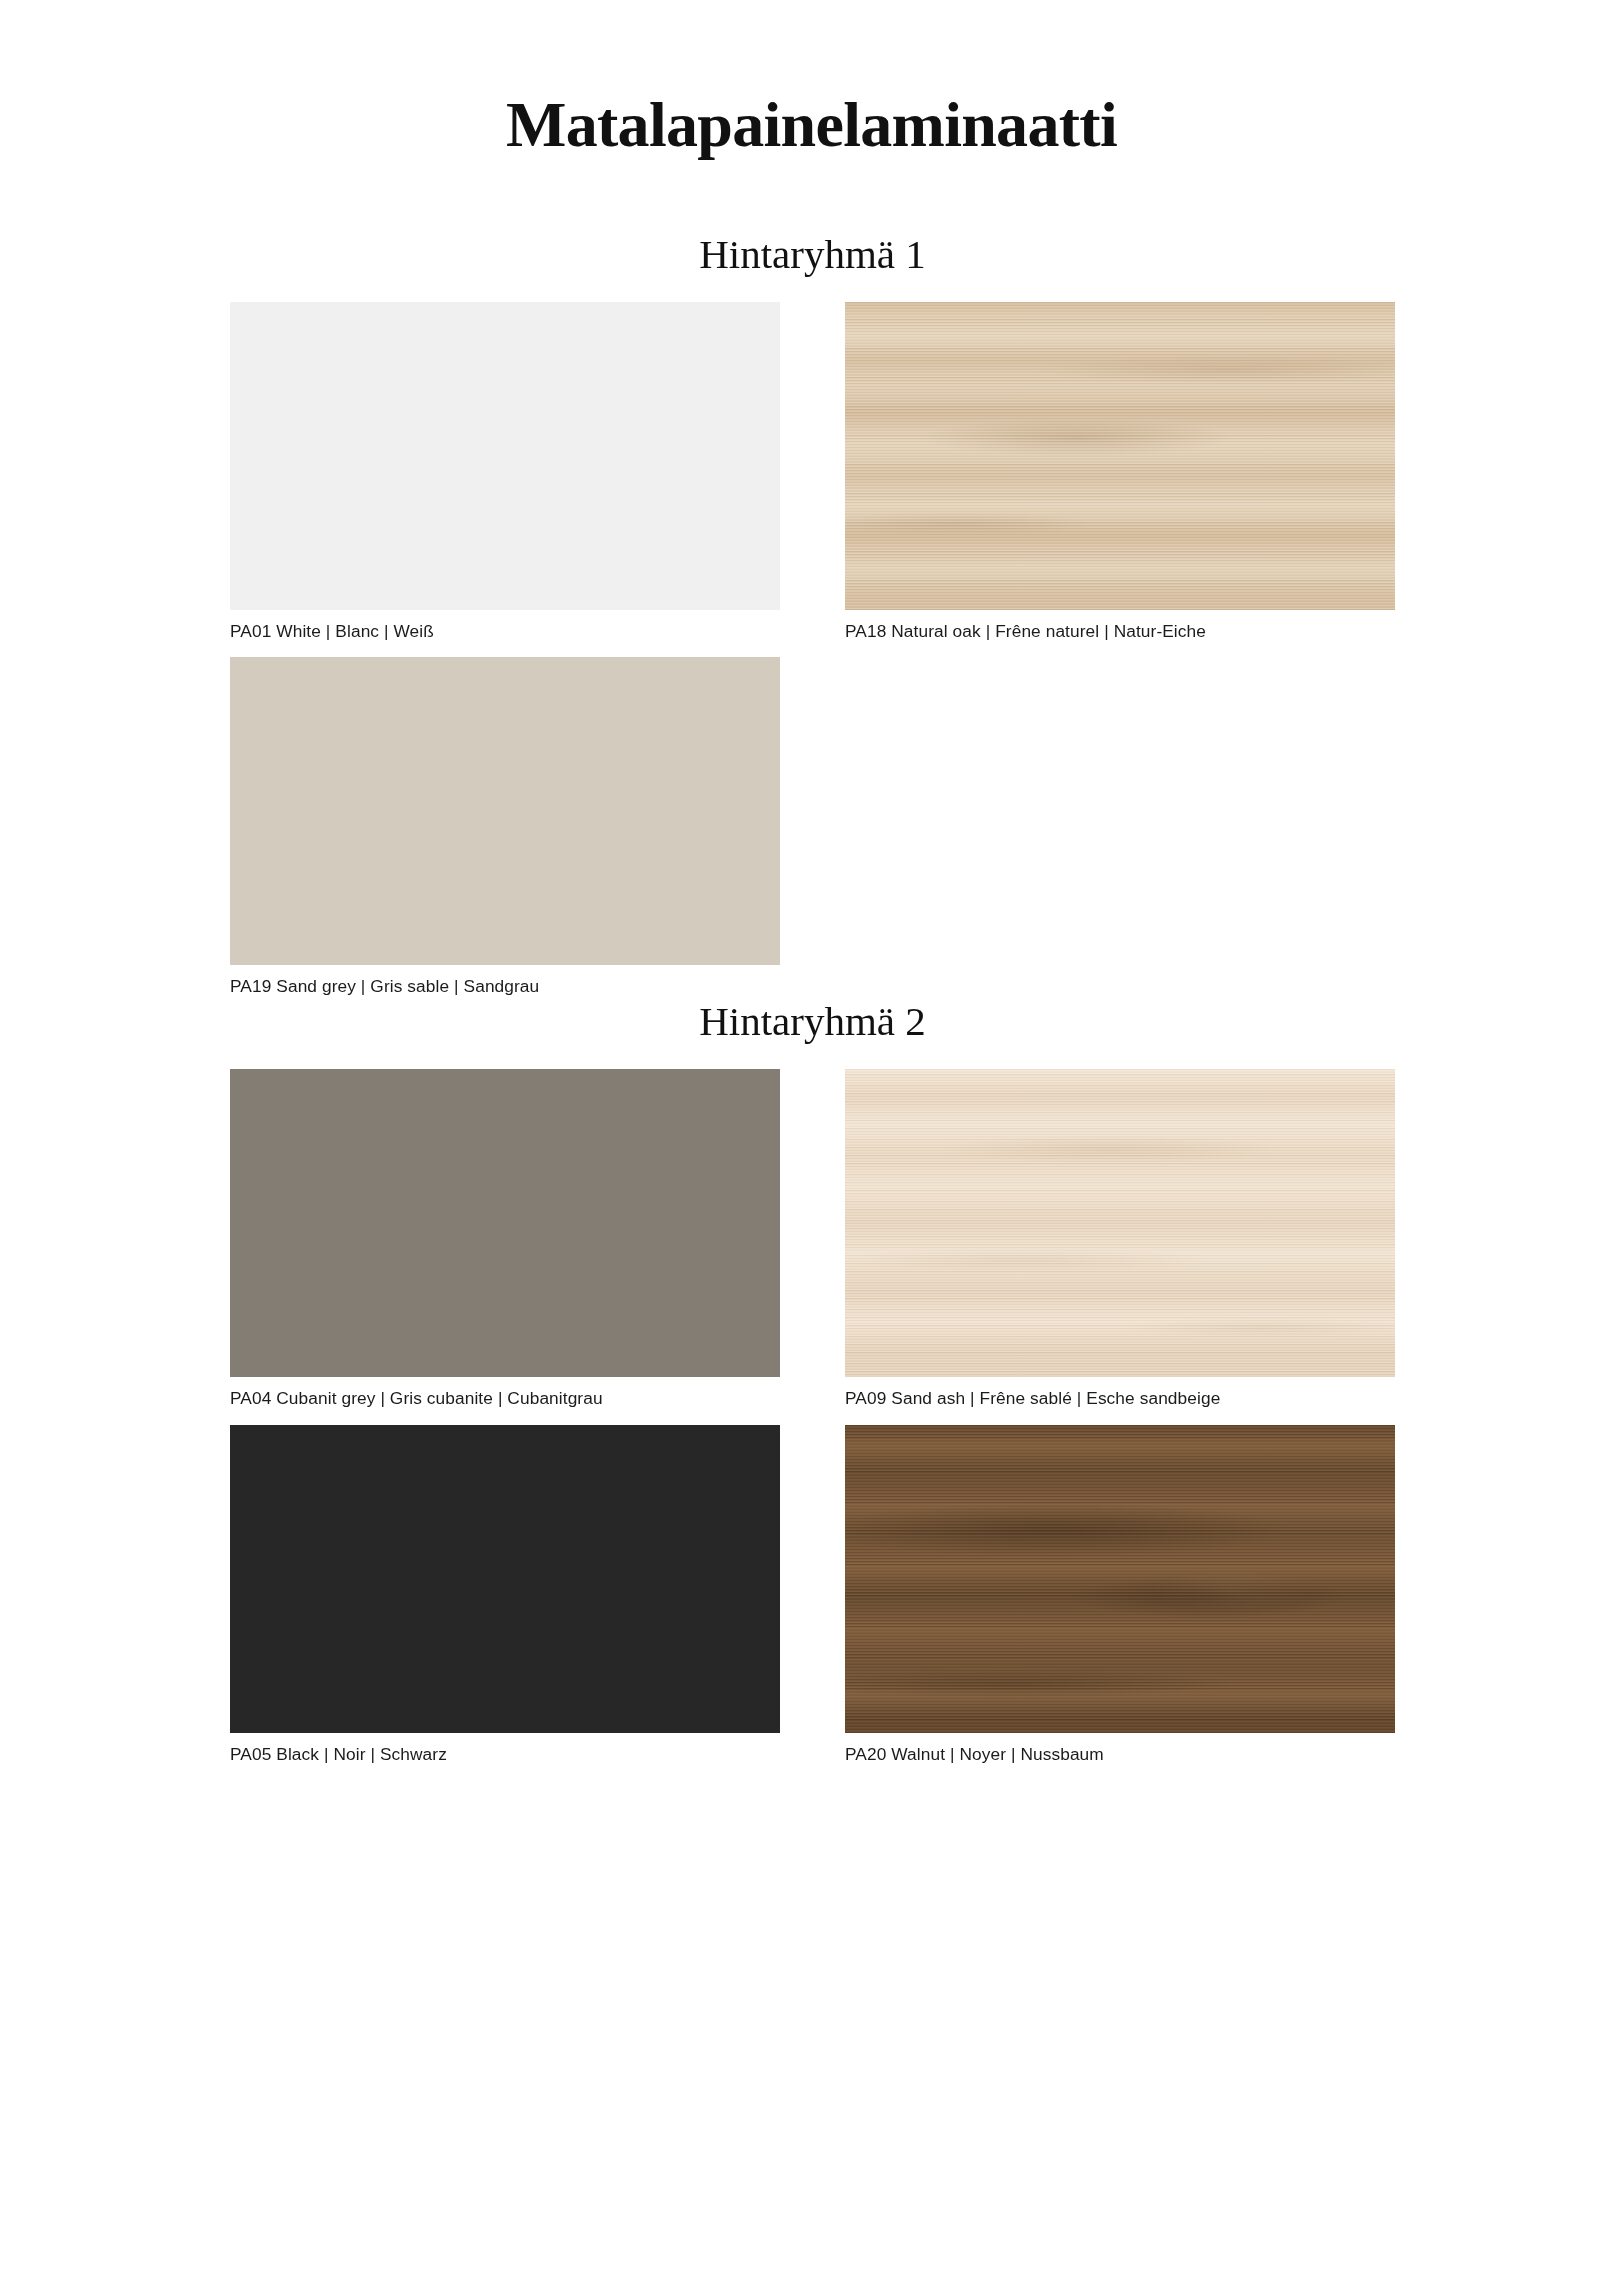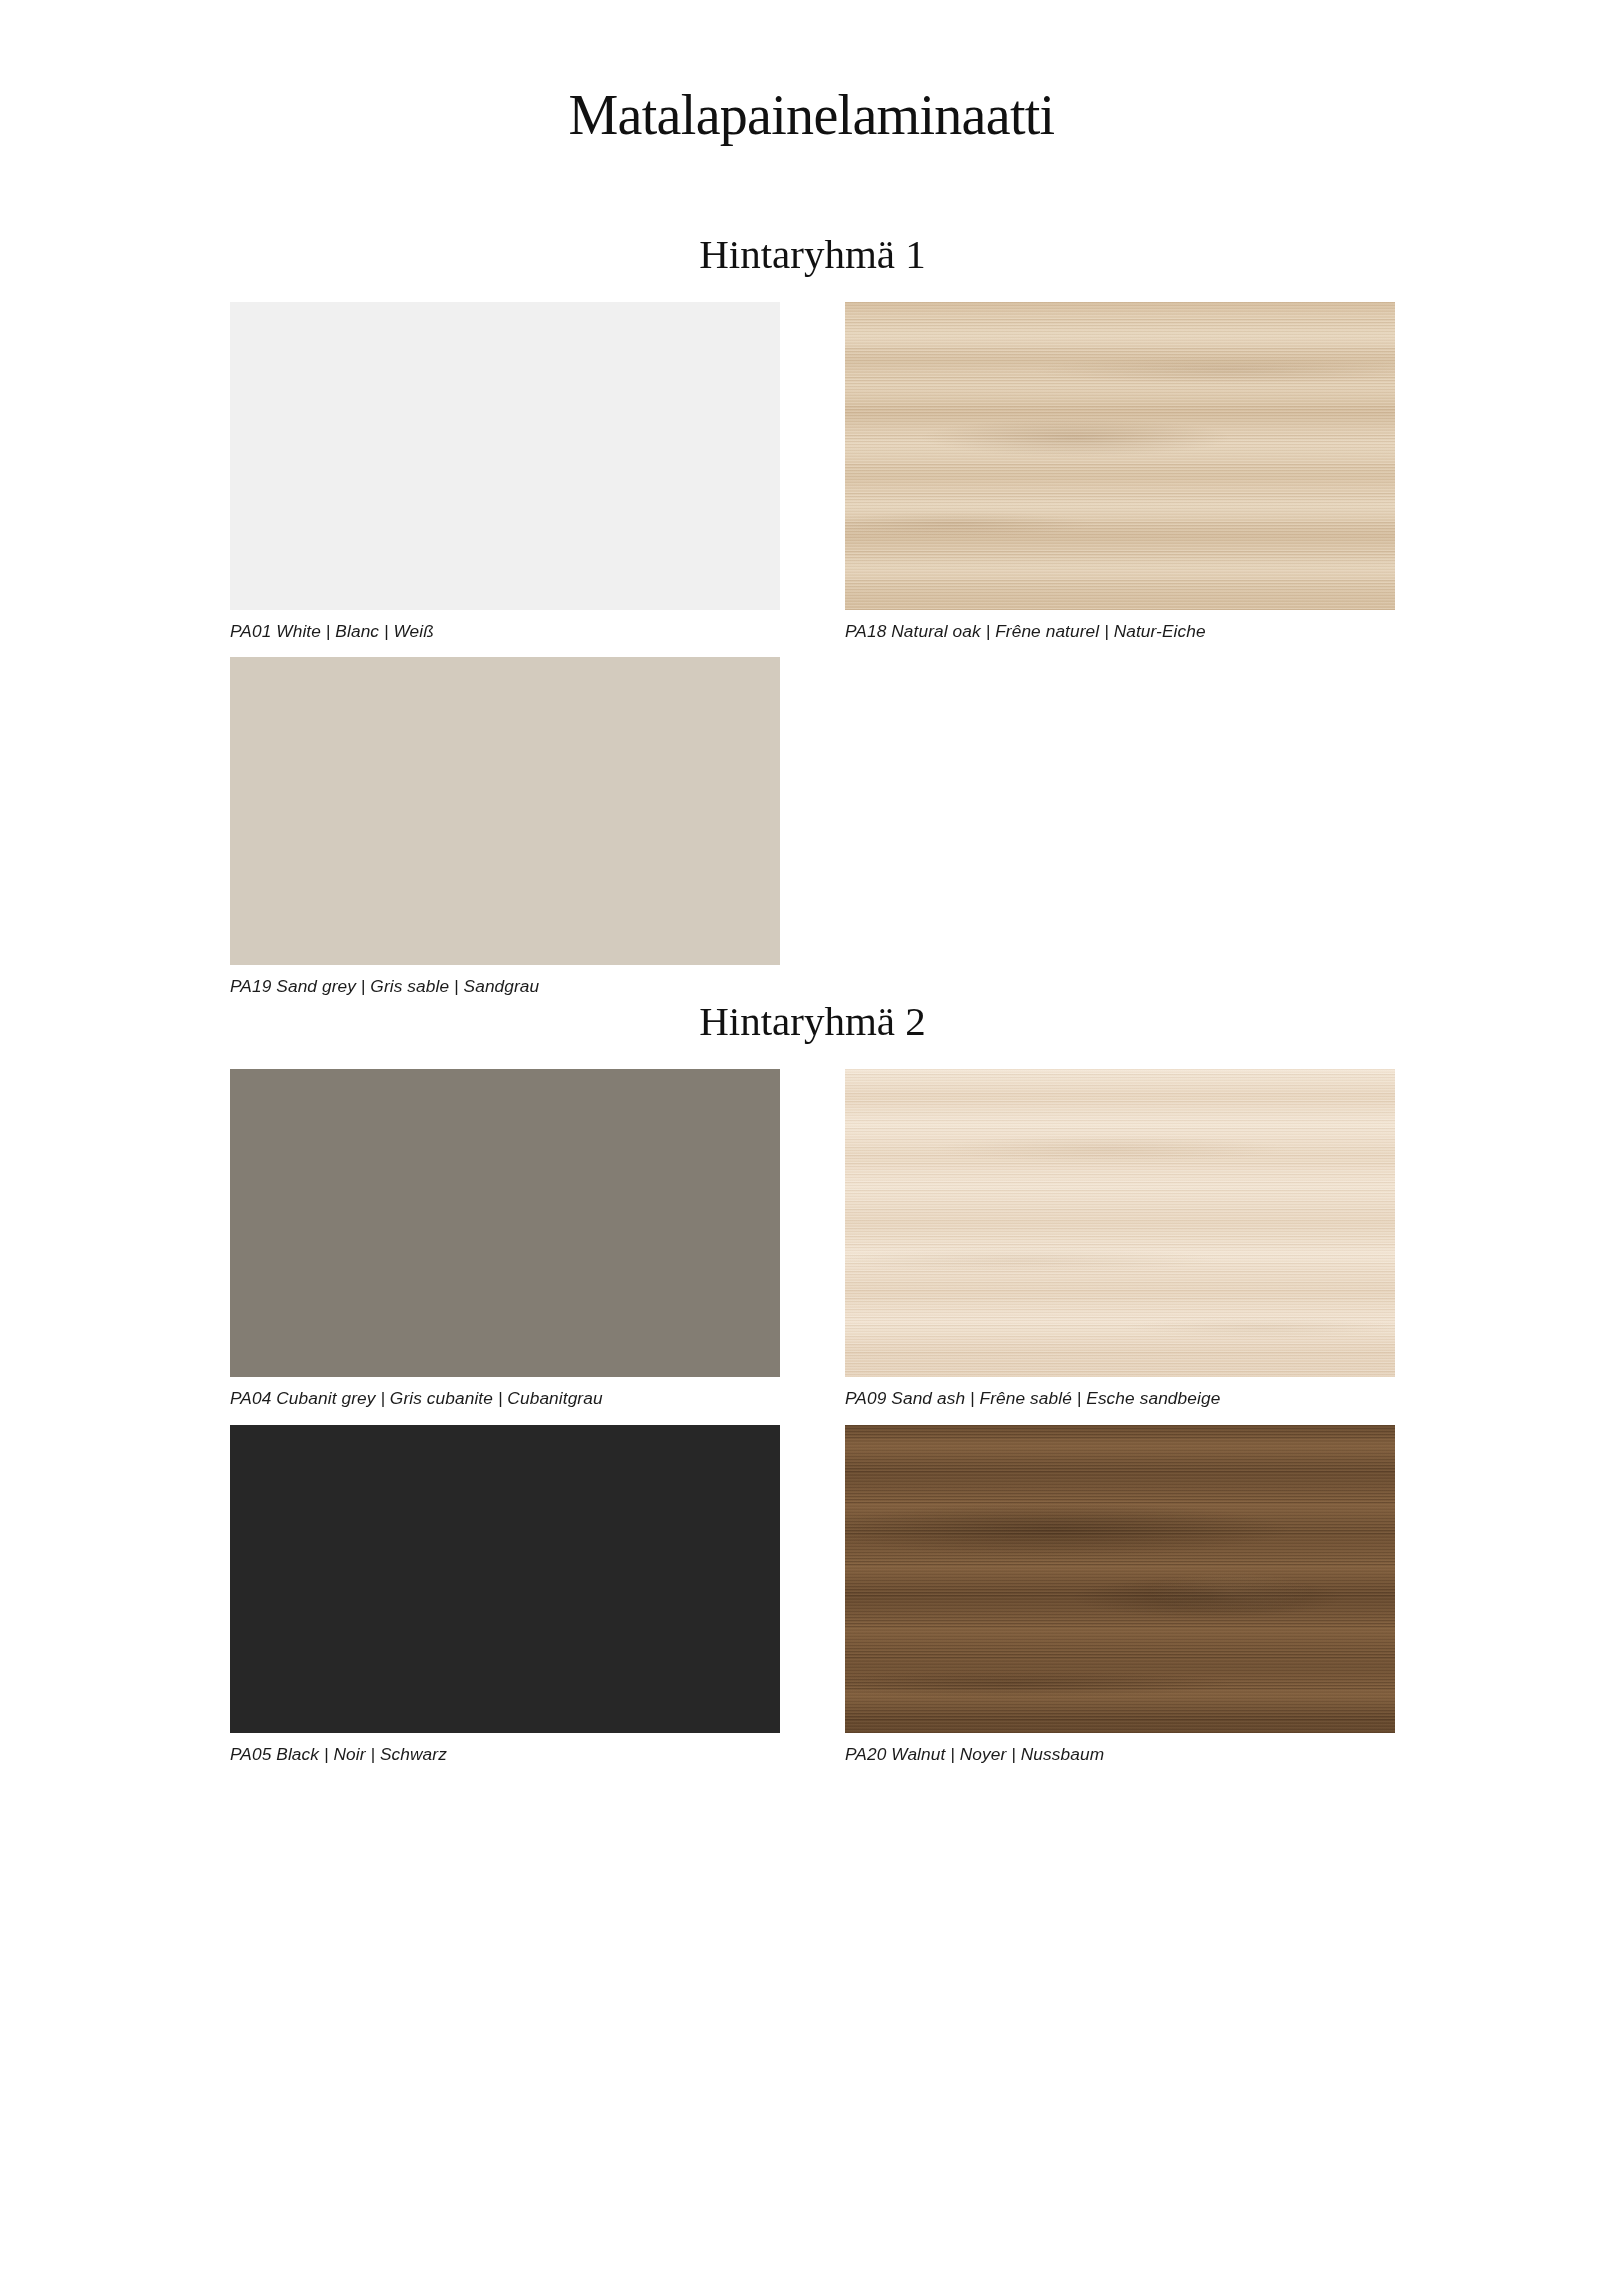--- a/index.html
+++ b/index.html
@@ -17,25 +17,25 @@
   }
 
   
   .doc-title {
     position: absolute;
     left: 0;
     right: 0;
     top: 47px;
     text-align: center;
     font-family: "Liberation Serif", serif;
-    font-size: 56px;
+    font-size: 64px;
     line-height: 1.1;
     letter-spacing: -0.7px;
     color: #111111;
-    font-weight: 400;
+    font-weight: 700;
   }
 
   
   .content {
     position: absolute;
     left: 230px;
     top: 230px;
     width: 1165px;
   }
 
@@ -63,21 +63,20 @@
   
   .grid {
     display: grid;
     grid-template-columns: 550px 550px;
     column-gap: 65px;
     row-gap: 15.7px;
     margin-top: 11.8px;
   }
   .cell {
     width: 550px;
-    font-style: italic;
   }
   .swatch {
     width: 550px;
     height: 308px;
     position: relative;
     overflow: hidden;
   }
   .caption {
     margin-top: 11px;
     font-size: 17.3px;

